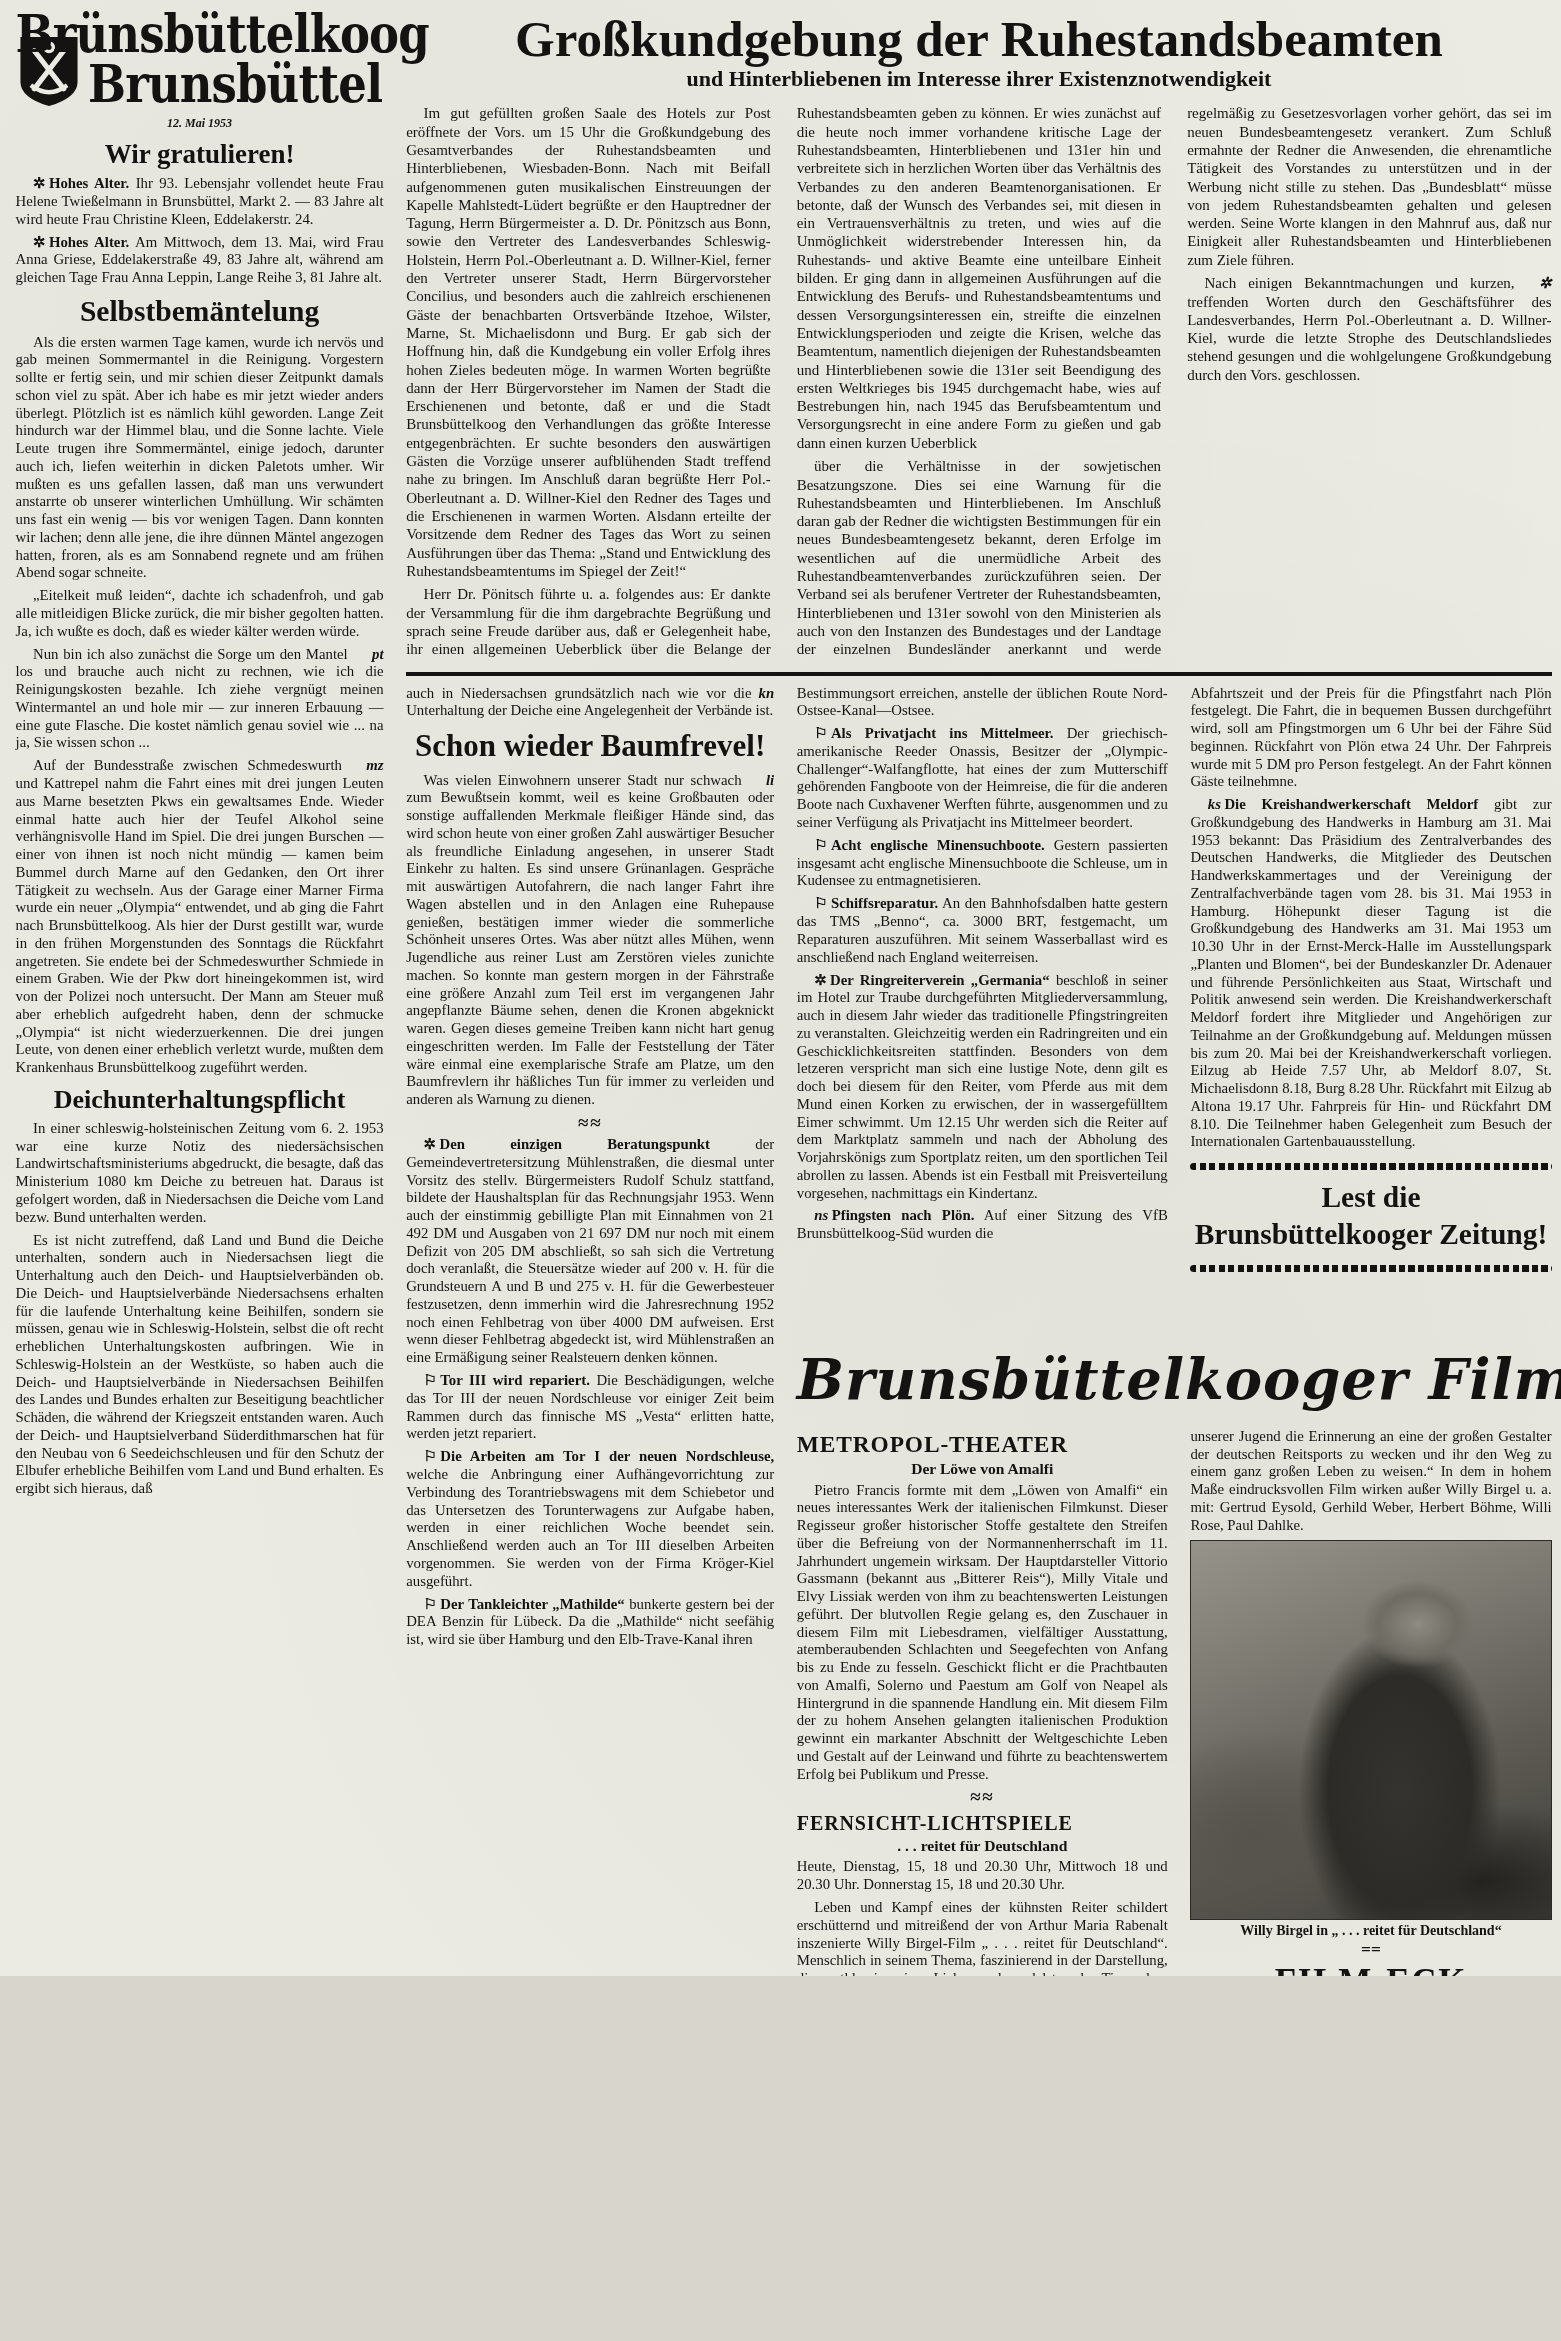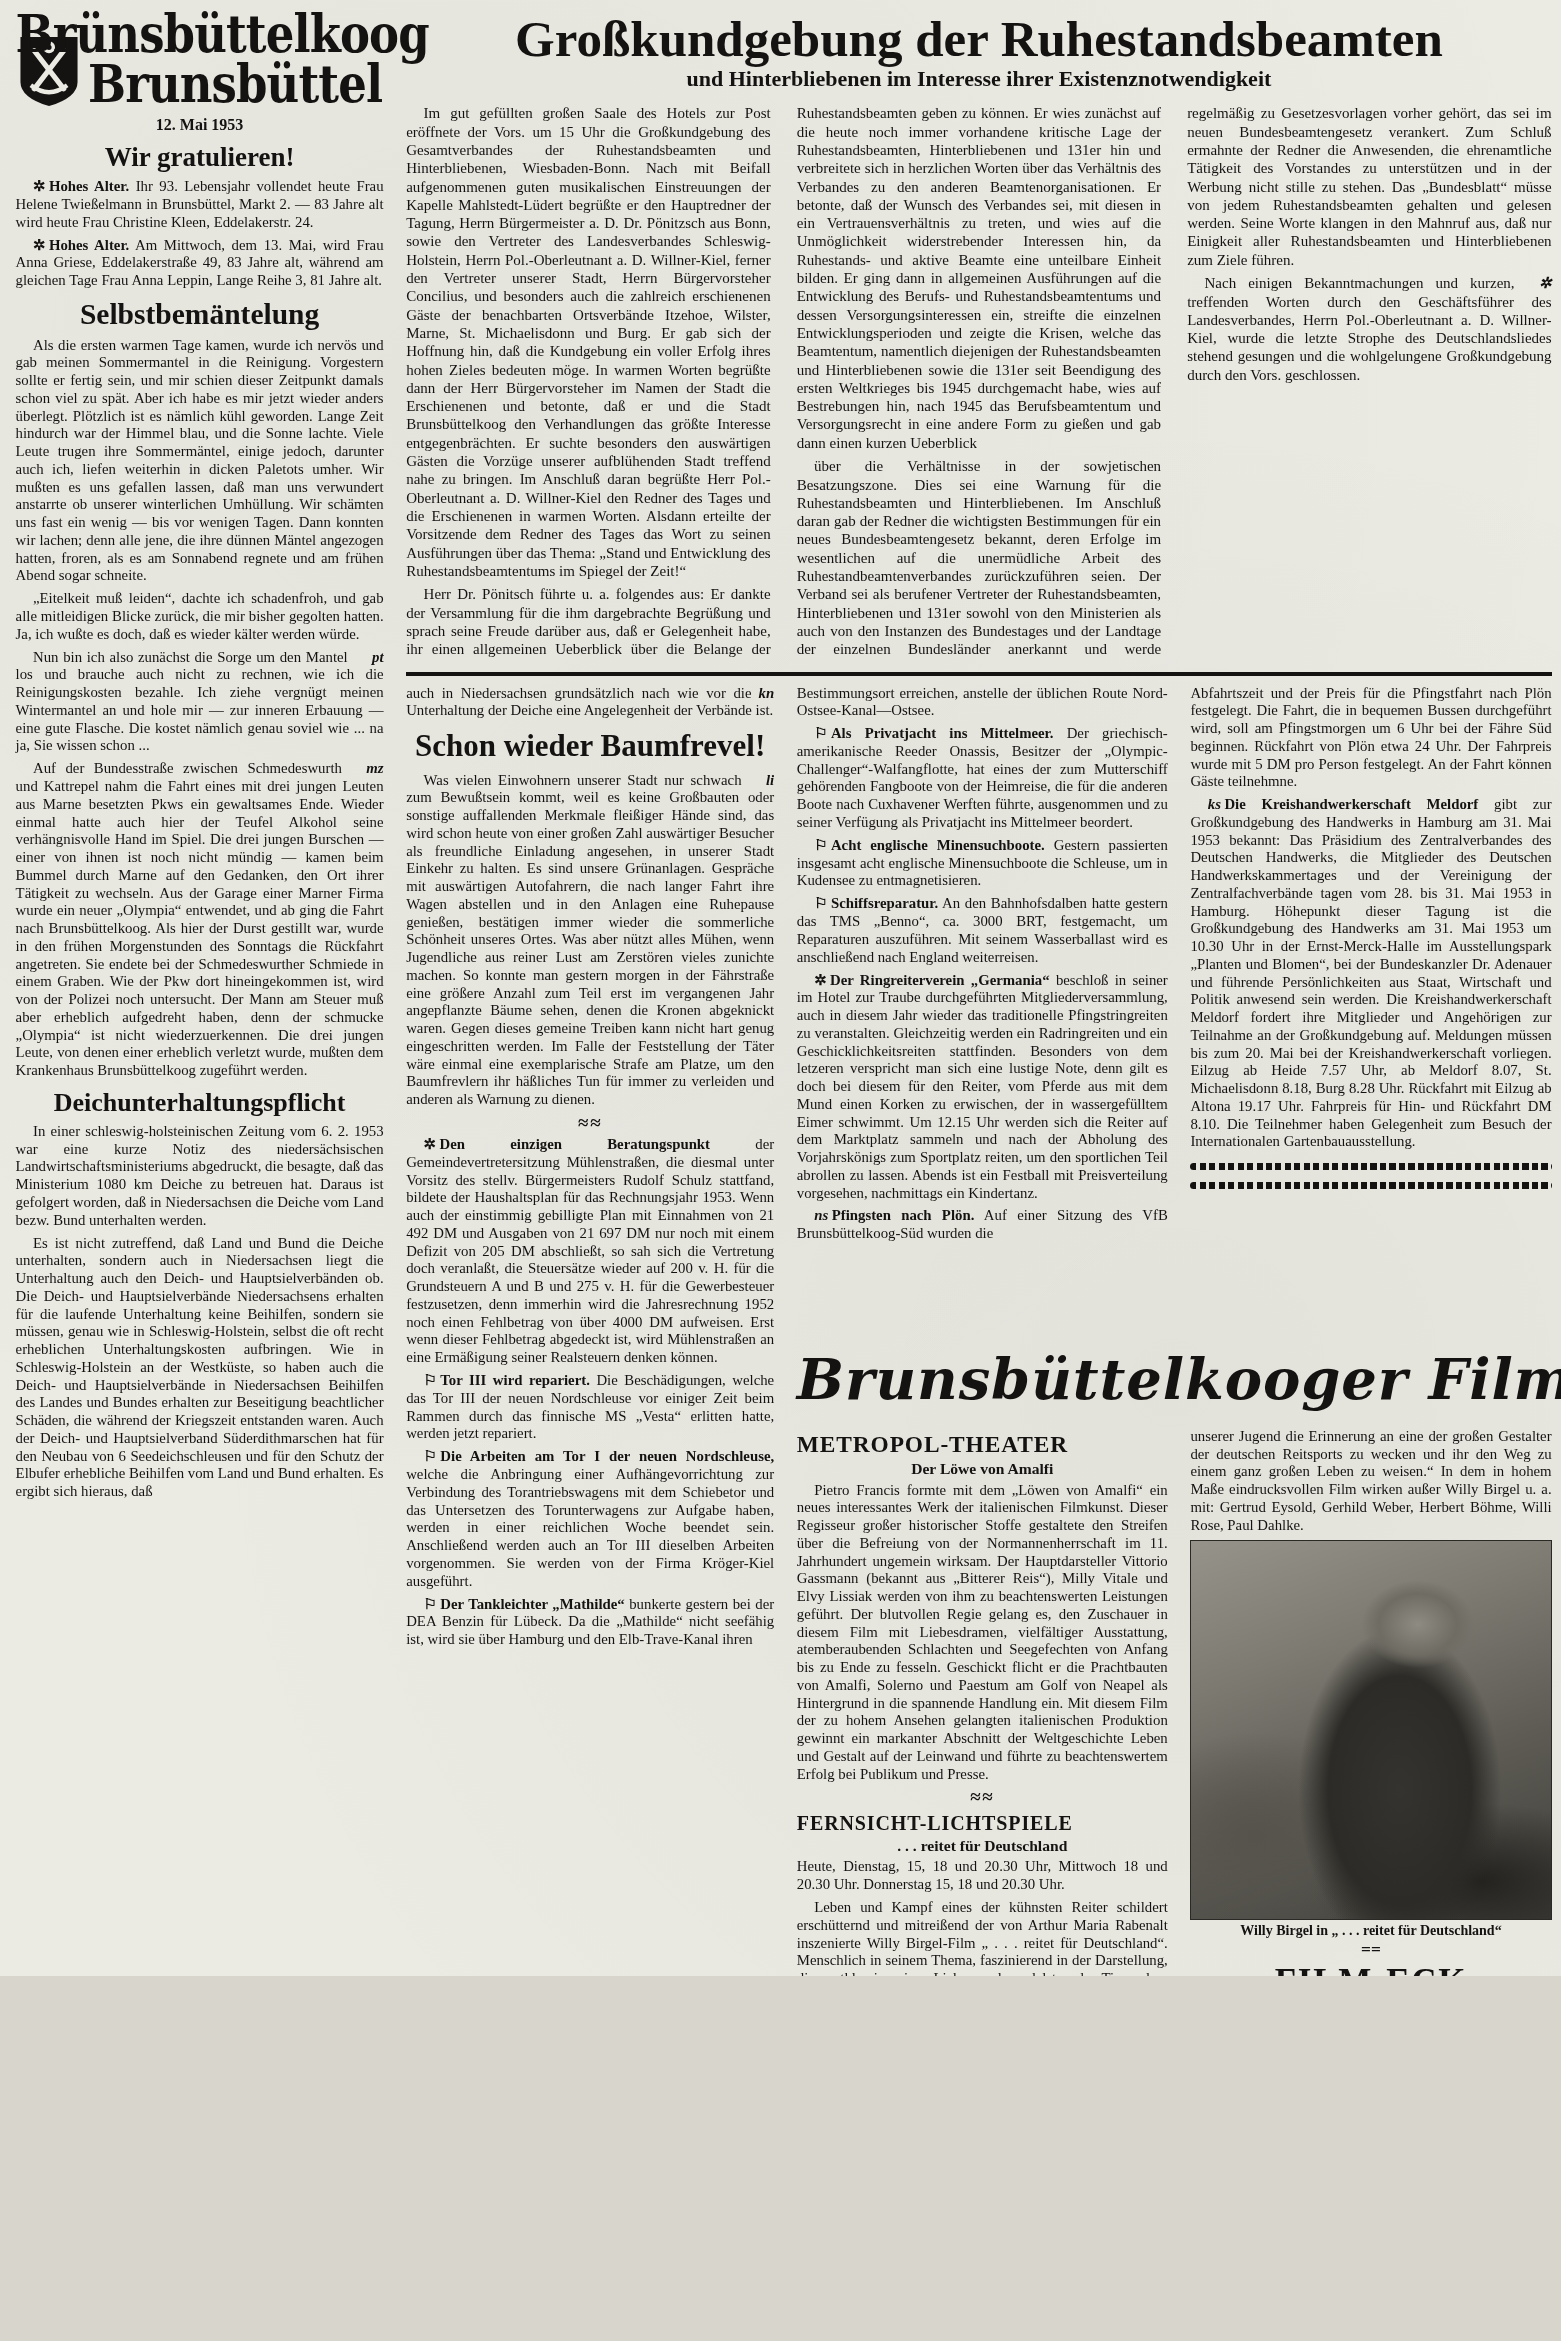--- a/index.html
+++ b/index.html
@@ -38,21 +38,21 @@
   }
   .mast-line2{display:flex;align-items:center;justify-content:center;gap:7px;margin-top:3.5px;}
   .mast-line2 .word{
     font-weight:900;font-size:45px;line-height:1;letter-spacing:-0.9px;
     font-family:"DejaVu Serif","Liberation Serif",serif;
     transform:scaleY(1.15);display:inline-block;
   }
   .flourish{width:47px;height:22.6px;
     background:repeating-linear-gradient(180deg,#141312 0 3.5px,transparent 3.5px 6px);}
   .shield{width:64px;height:73px;flex:0 0 64px;margin-top:-26px;}
-  .mast-date{font-weight:bold;font-size:16px;margin:8.7px 0 5.2px;}
+  .mast-date{font-weight:bold;font-size:12px;margin:8.7px 0 5.2px;font-style:italic;}
   
   .h-center{font-weight:bold;text-align:center;margin:8.7px 0 7px;line-height:1.05;}
   .h1a{font-size:27px;}
   .h1b{font-size:29.5px;}
   .h1c{font-size:26px;}
   
   .main-head{
     text-align:center;font-weight:bold;font-size:51px;line-height:1;
     letter-spacing:0;margin:1.7px 0 1.7px;white-space:nowrap;
   }
@@ -235,20 +235,24 @@
               </p>
             </div>
 
             <div class="col4news">
               <p>Abfahrtszeit und der Preis für die Pfingstfahrt nach Plön festgelegt. Die Fahrt, die in bequemen Bussen durchgeführt wird, soll am Pfingstmorgen um 6 Uhr bei der Fähre Süd beginnen. Rückfahrt von Plön etwa 24 Uhr. Der Fahrpreis wurde mit 5 DM pro Person festgelegt. An der Fahrt können Gäste teilnehmne.</p>
               <p class="ind">
                 <span class="prefix-sig">ks</span><b class="lead">Die Kreishandwerkerschaft Meldorf</b>
                 <span>gibt zur Großkundgebung des Handwerks in Hamburg am 31. Mai 1953 bekannt: Das Präsidium des Zentralverbandes des Deutschen Handwerks, die Mitglieder des Deutschen Handwerkskammertages und der Vereinigung der Zentralfachverbände tagen vom 28. bis 31. Mai 1953 in Hamburg. Höhepunkt dieser Tagung ist die Großkundgebung des Handwerks am 31. Mai 1953 um 10.30 Uhr in der Ernst-Merck-Halle im Ausstellungspark „Planten und Blomen“, bei der Bundeskanzler Dr. Adenauer und führende Persönlichkeiten aus Staat, Wirtschaft und Politik anwesend sein werden. Die Kreishandwerkerschaft Meldorf fordert ihre Mitglieder und Angehörigen zur Teilnahme an der Großkundgebung auf. Meldungen müssen bis zum 20. Mai bei der Kreishandwerkerschaft vorliegen. Eilzug ab Heide 7.57 Uhr, ab Meldorf 8.07, St. Michaelisdonn 8.18, Burg 8.28 Uhr. Rückfahrt mit Eilzug ab Altona 19.17 Uhr. Fahrpreis für Hin- und Rückfahrt DM 8.10. Die Teilnehmer haben Gelegenheit zum Besuch der Internationalen Gartenbauausstellung.</span>
               </p>
               <div class="chain-rule"></div>
+              <div class="promo">
+                <div>Lest die</div>
+                <div>Brunsbüttelkooger Zeitung!</div>
+              </div>
               <div class="chain-rule"></div>
             </div>
           </div>
 
           <div class="filmspiegel">
             <div class="film-script">Brunsbüttelkooger Filmspiegel</div>
             <div class="film-cols">
 
               <div class="film-colA">
                 <div class="cinema-name">METROPOL-THEATER</div>

